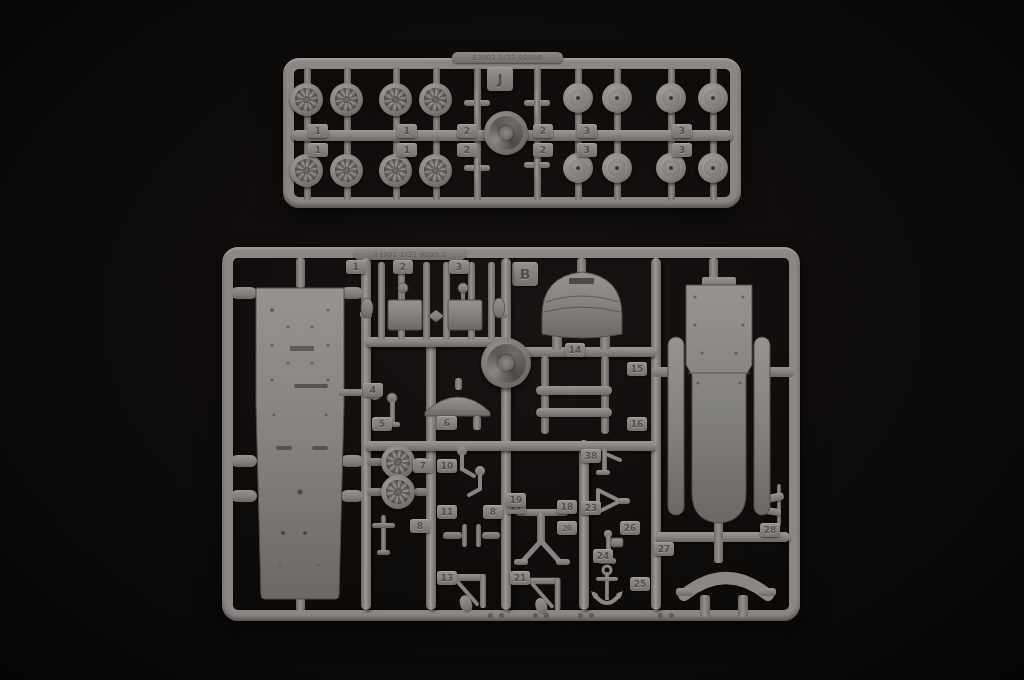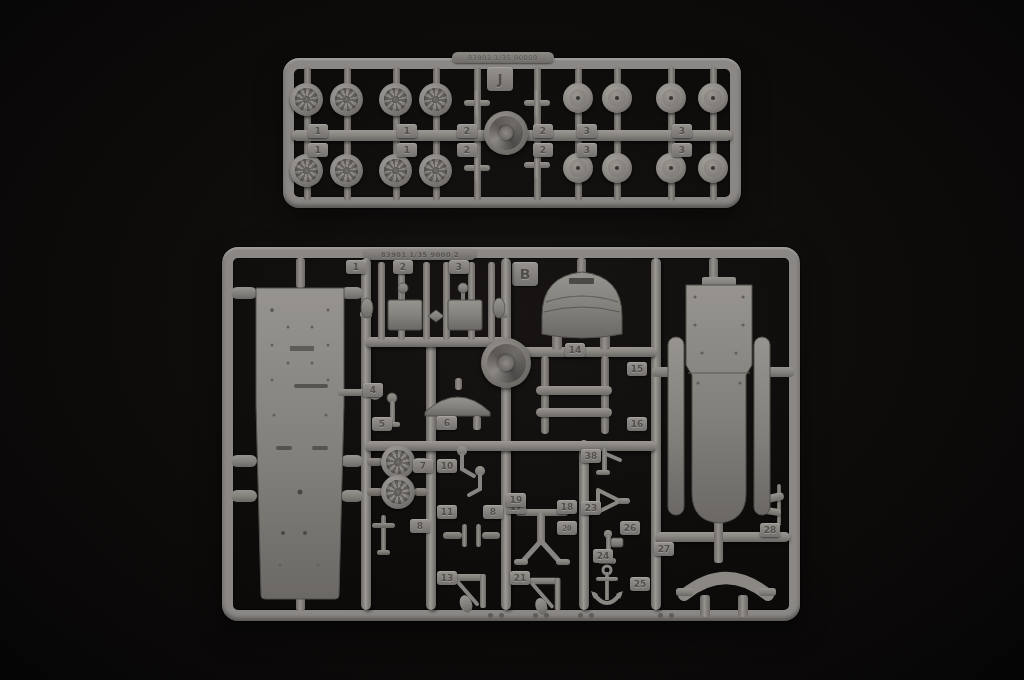--- a/index.html
+++ b/index.html
@@ -83,21 +83,21 @@
       <linearGradient id="gPartH" x1="0" y1="0" x2="1" y2="0">
         <stop offset="0" stop-color="#6b6865"></stop>
           <stop offset=".45" stop-color="#94918c"></stop>
           <stop offset="1" stop-color="#6b6865"></stop>
       </linearGradient>
     </defs>
   </svg>
 
   <div class="abs" style="inset:0;">
     <div class="frame" style="left:283px;top:58px;width:436px;height:128px;"></div>
-    <div class="moldplate" style="left:452px;top:52px;width:102px;">83901 1/35 9000B</div>
+    <div class="moldplate" style="left:452px;top:52px;width:111px;">83901 1/35 9000B</div>
     <div class="tab tab-letter" style="left:487px;top:67px;">J</div>
 
     <div class="sv" style="left:304px;top:67px;width:7px;height:134px;"></div>
     <div class="sv" style="left:344px;top:67px;width:7px;height:134px;"></div>
     <div class="sv" style="left:393px;top:67px;width:7px;height:134px;"></div>
     <div class="sv" style="left:433px;top:67px;width:7px;height:134px;"></div>
     <div class="sv" style="left:474px;top:67px;width:7px;height:134px;"></div>
     <div class="sv" style="left:534px;top:67px;width:7px;height:134px;"></div>
     <div class="sv" style="left:575px;top:67px;width:7px;height:134px;"></div>
     <div class="sv" style="left:614px;top:67px;width:7px;height:134px;"></div>
@@ -140,21 +140,21 @@
     <div class="tab" style="left:533px;top:124px;">2</div>
     <div class="tab" style="left:533px;top:143px;">2</div>
     <div class="tab" style="left:577px;top:124px;">3</div>
     <div class="tab" style="left:577px;top:143px;">3</div>
     <div class="tab" style="left:672px;top:124px;">3</div>
     <div class="tab" style="left:672px;top:143px;">3</div>
   </div>
 
   <div class="abs" style="inset:0;">
     <div class="frame" style="left:222px;top:247px;width:556px;height:352px;"></div>
-    <div class="moldplate" style="left:364px;top:249px;width:112px;font-weight:bold;">83901 1/35 9000 2</div>
+    <div class="moldplate" style="left:354px;top:249px;width:112px;">83901 1/35 9000 2</div>
     <div class="tab tab-letter" style="left:512px;top:262px;">B</div>
 
     <div class="rv" style="left:361px;top:258px;width:10px;height:352px;"></div>
     <div class="rv" style="left:426px;top:340px;width:10px;height:270px;"></div>
     <div class="rv" style="left:501px;top:258px;width:10px;height:352px;"></div>
     <div class="rv" style="left:579px;top:440px;width:10px;height:170px;"></div>
     <div class="rv" style="left:651px;top:258px;width:10px;height:352px;"></div>
     <div class="rh" style="left:366px;top:337px;width:140px;height:10px;"></div>
     <div class="rh" style="left:506px;top:347px;width:150px;height:10px;"></div>
     <div class="rh" style="left:366px;top:441px;width:290px;height:10px;"></div>

